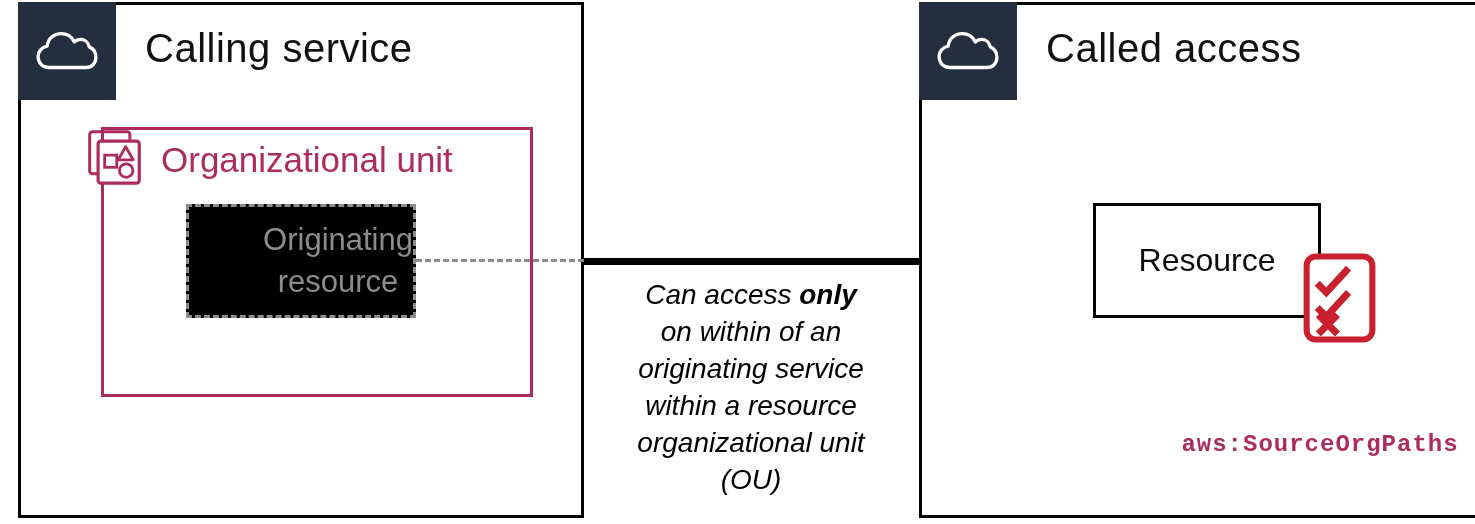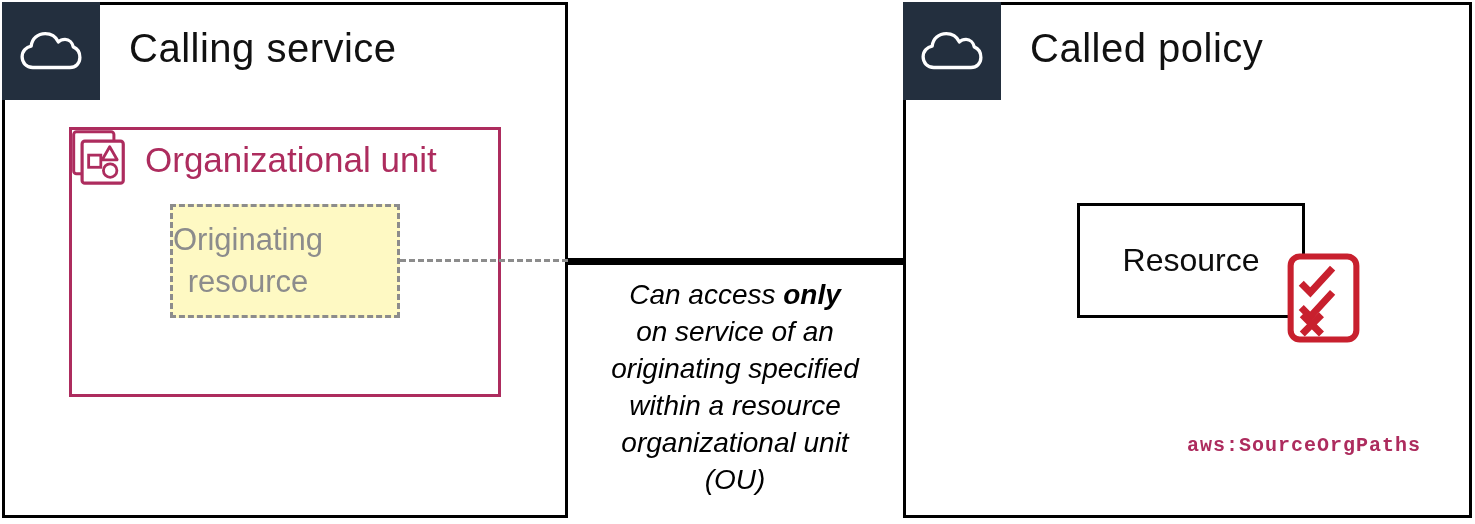--- a/index.html
+++ b/index.html
@@ -5,21 +5,21 @@
   * { margin:0; padding:0; box-sizing:border-box; }
   html,body { background:#ffffff; }
   .stage {
     position:relative;
     width:1475px; height:524px;
     background:#fff;
     font-family:"Liberation Sans", sans-serif;
     color:#0d0d0d;
     overflow:hidden;
   }
-  .abs { position:absolute; }
+  .abs { position:absolute;margin-left:16px; }
 
   
   .service-box {
     border:3px solid #000;
     background:#fff;
   }
   .box-calling { left:2px; top:2px; width:566px; height:516px; }
   .box-called  { left:903px; top:2px; width:569px; height:516px; }
 
   .icon-tile {
@@ -49,23 +49,23 @@
   .ou-title {
     left:145px; top:140px;
     font-size:35px;
     color:var(--pink, #ad2c5e);
     white-space:nowrap;
   }
 
   .dashed-box {
     left:170px; top:204px; width:230px; height:114px;
     border:3px dashed var(--gray, #8c8c8c);
-    display:flex; align-items:center; justify-content:flex-start;
+    display:flex; align-items:center; justify-content:flex-end;
     text-align:center;
-    background:#fef9c3;
+    background:#000000;
   }
   .dashed-box .txt {
     font-size:31px; line-height:42px;
     color:var(--gray, #8c8c8c);
   }
 
   .dash-connector {
     left:400px; top:259px; width:168px; height:0;
     border-top:3px dashed var(--gray, #8c8c8c);
   }
@@ -101,21 +101,21 @@
 
   .policy-caption {
     left:1118px; top:352px; width:372px;
     text-align:center;
     font-size:25px; line-height:36px;
     color:#0d0d0d;
   }
   .policy-caption .cond-key {
     font-family:"Liberation Mono", monospace;
     font-weight:bold;
-    font-size:20px;
+    font-size:24px;
     letter-spacing:1px;
     color:var(--pink, #ad2c5e);
     white-space:nowrap;
   }
   svg { display:block; }
 </style>
 </head>
 <body>
 
 <div class="stage">
@@ -156,38 +156,38 @@
     </div>
   </div>
 
   <div class="abs dash-connector"></div>
 
   <div class="abs arrow-line"></div>
   <div class="abs arrow-head"></div>
 
   <div class="abs gap-text">
     <span>Can access </span><b>only</b><br>
-    <span>on service of an</span><br>
-    <span>originating specified</span><br>
+    <span>on within of an</span><br>
+    <span>originating service</span><br>
     <span>within a resource</span><br>
     <span>organizational unit</span><br>
     <span>(OU)</span>
   </div>
 
   <div class="abs service-box box-called"></div>
 
   <div class="abs icon-tile tile-called">
     <span>
       <svg width="66" height="48" viewBox="0 0 80 58" fill="none">
         <path d="M18 49 C 10 49 5 43 5 36 C 5 29 10 24 16 23 C 17 14 24 8 33 8 C 40 8 46 12 49 18 C 51 16 54 15 57 15 C 62 15 66 19 67 24 C 72 26 75 31 75 37 C 75 44 70 49 63 49 Z" stroke="#ffffff" stroke-width="4" stroke-linejoin="round"></path>
       </svg>
     </span>
   </div>
 
-  <div class="abs service-title title-called">Called policy</div>
+  <div class="abs service-title title-called">Called access</div>
 
   <div class="abs resource-box">
     <span>Resource</span>
   </div>
 
   <div class="abs policy-icon">
     <svg width="73" height="90" viewBox="0 0 72 89" fill="none">
       <rect x="3.5" y="3.5" width="65" height="82" rx="9" fill="#ffffff" stroke="#c8202e" stroke-width="6" class="ink-red"></rect>
       <path d="M14 30 L23 39 L45 15" stroke="#c8202e" stroke-width="7" class="ink-red"></path>
       <path d="M14 54 L23 63 L45 39" stroke="#c8202e" stroke-width="7" class="ink-red"></path>

